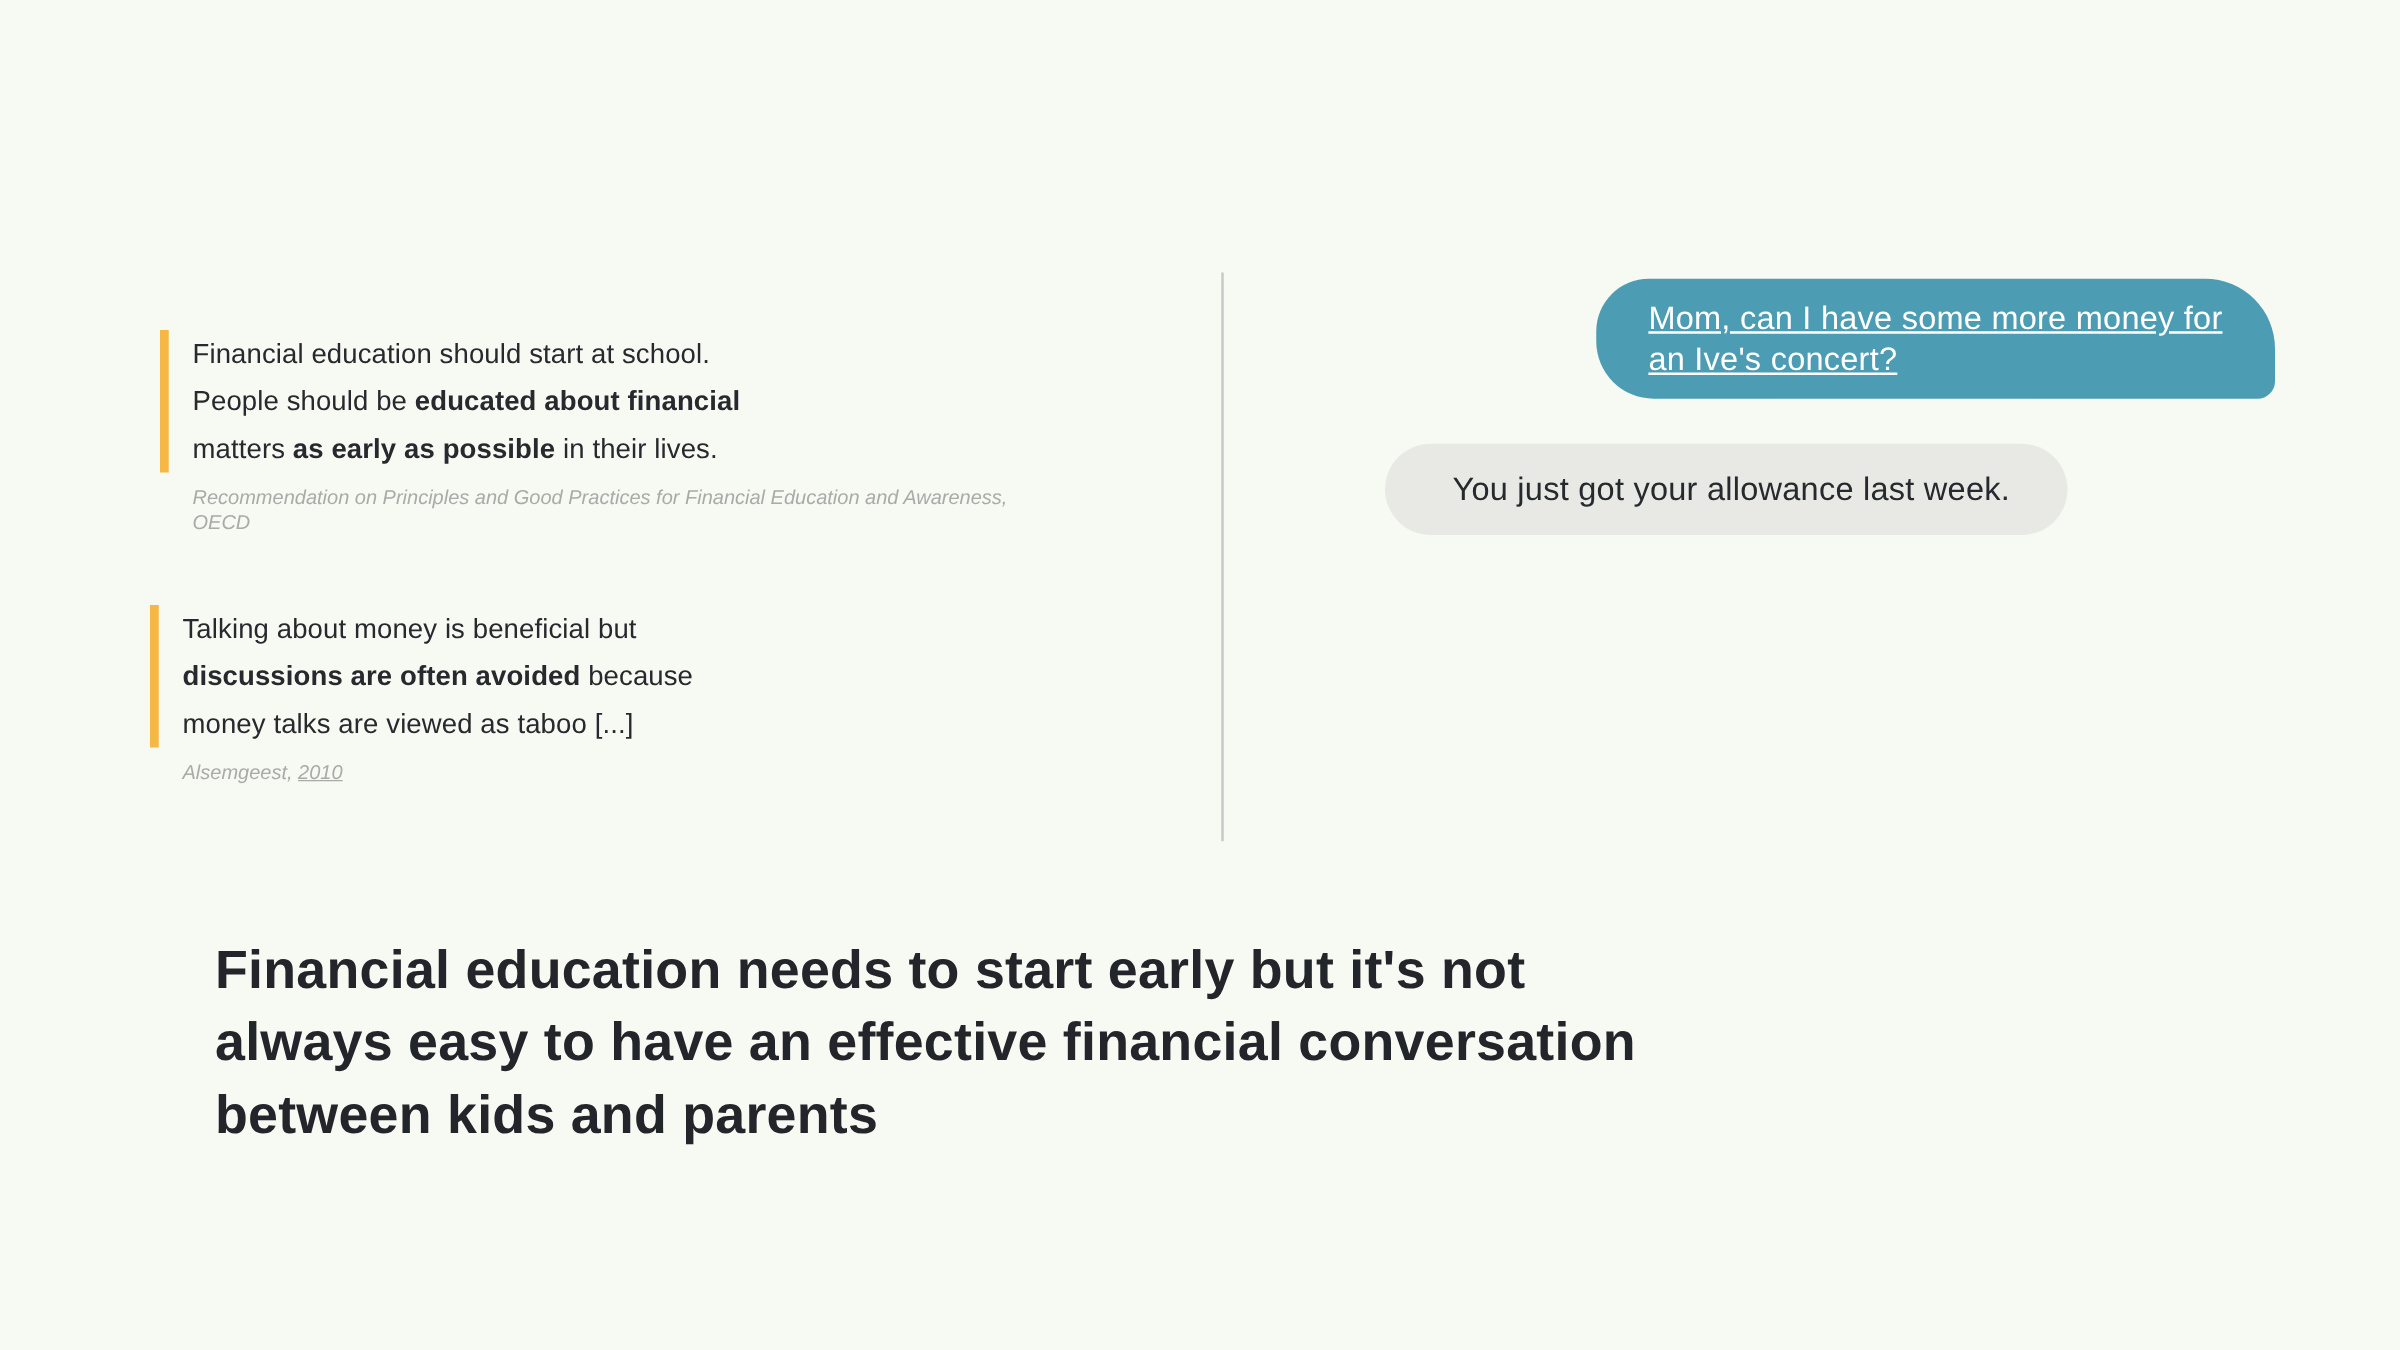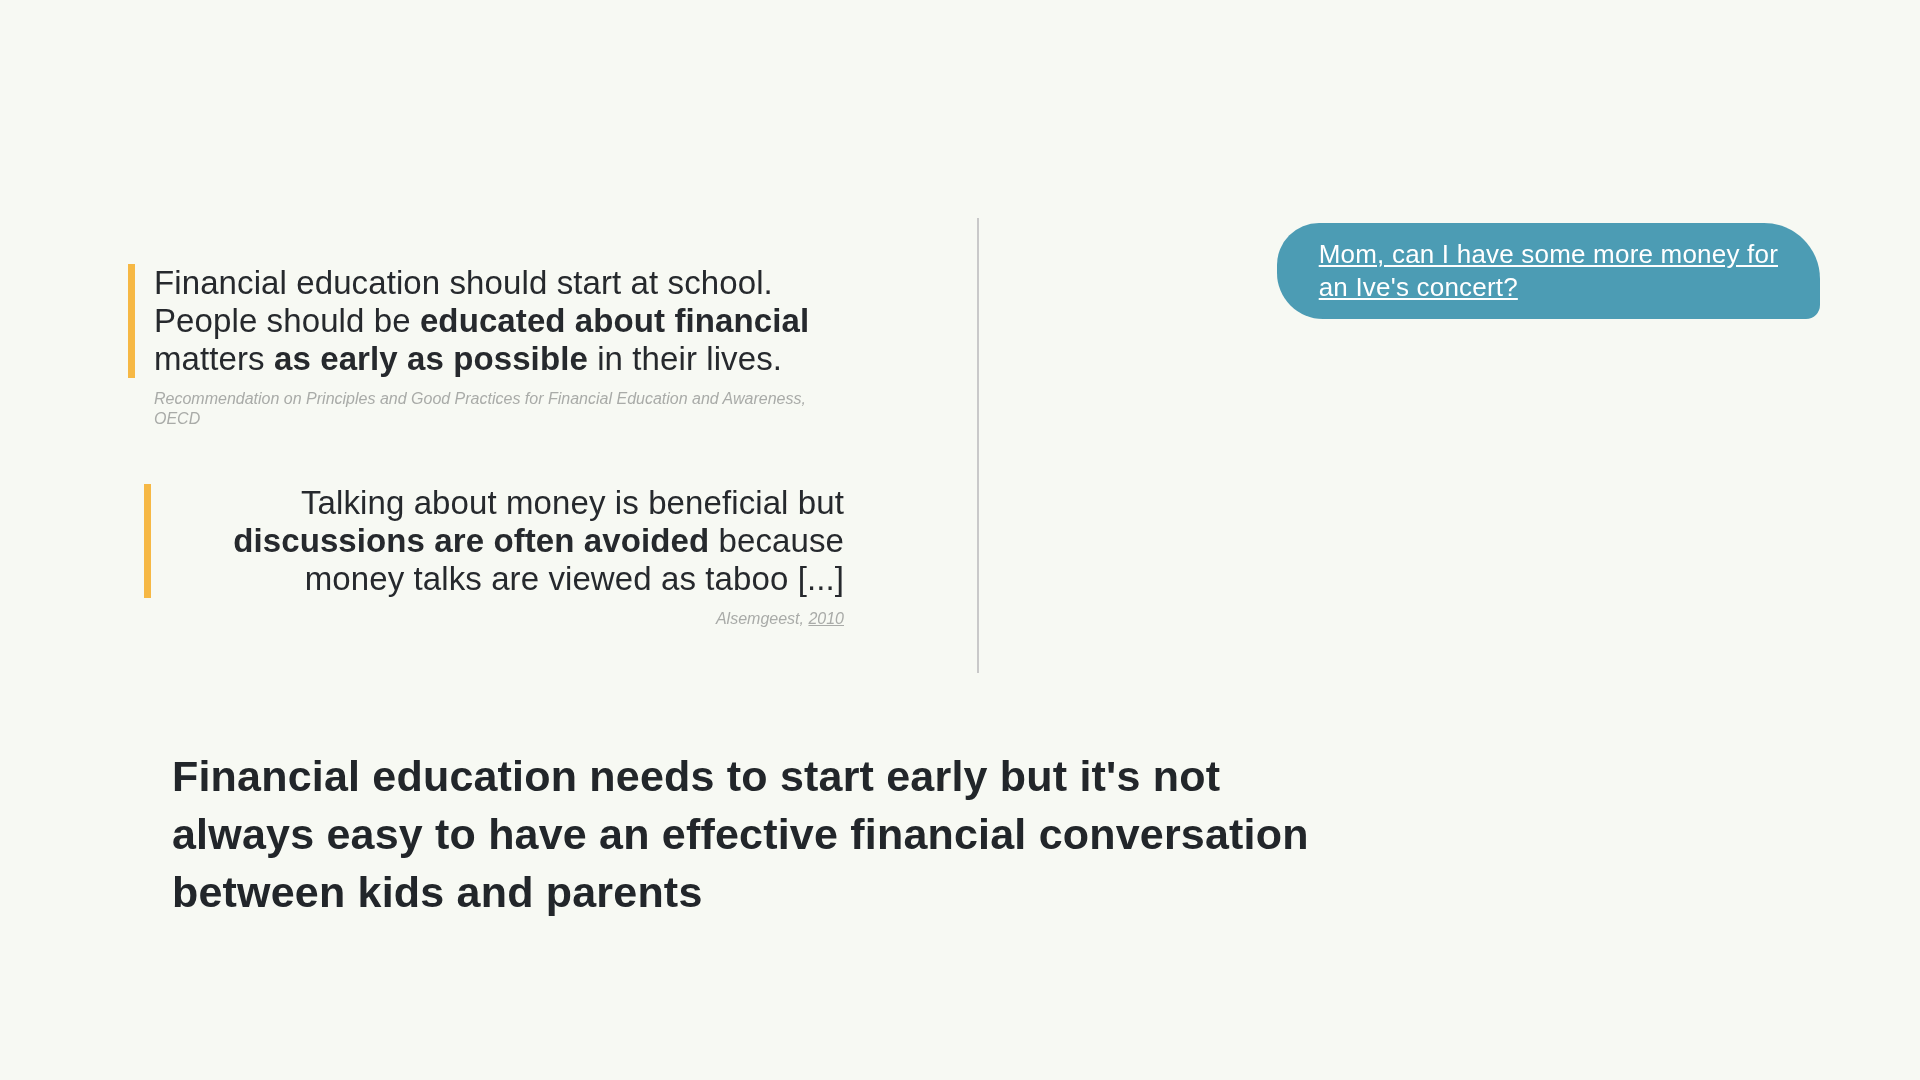--- a/index.html
+++ b/index.html
@@ -18,26 +18,26 @@
     width:1920px;height:1080px;overflow:hidden;
     background:var(--bg);
     font-family:"Liberation Sans","DejaVu Sans",sans-serif;
     color:var(--text-dark);
   }
   .slide{position:relative;width:1920px;height:1080px;}
 
   
   .quote{position:absolute;margin:0;width:700px;}
   .quote.q0{left:128px;top:264px;}
-  .quote.q1{left:144px;top:484px;text-align:right;}
+  .quote.q1{left:120px;top:484px;}
   .quote-text{
     margin:0;
     border-left:7px solid var(--accent);
     padding-left:19px;
-    font-size:33px;line-height:38px;
+    font-size:22px;line-height:38px;
     color:var(--text-dark);
     letter-spacing:0.1px;
   }
   .quote-text strong{font-weight:700;}
   .quote-attr{
     margin:11px 0 0 26px;
     font-size:16px;line-height:20px;
     color:var(--text-muted);
     font-style:italic;
   }
@@ -94,17 +94,18 @@
 
   <figure class="quote q1">
     <blockquote class="quote-text"><span>Talking about money is beneficial but</span><br><strong>discussions are often avoided</strong><span> because</span><br><span>money talks are viewed as taboo [...]</span></blockquote>
     <figcaption class="quote-attr"><span>Alsemgeest, </span><span class="cite-link">2010</span></figcaption>
   </figure>
 
   <div class="divider"></div>
 
   <div class="chat">
       <div class="bubble sent">Mom, can I have some more money for<br>an Ive's concert?</div>
+      <div class="bubble received single">You just got your allowance last week.</div>
     </div>
 
   <h1 class="heading">Financial education needs to start early but it's not<br>always easy to have an effective financial conversation<br>between kids and parents</h1>
 
 </div>
 
 </body></html>

